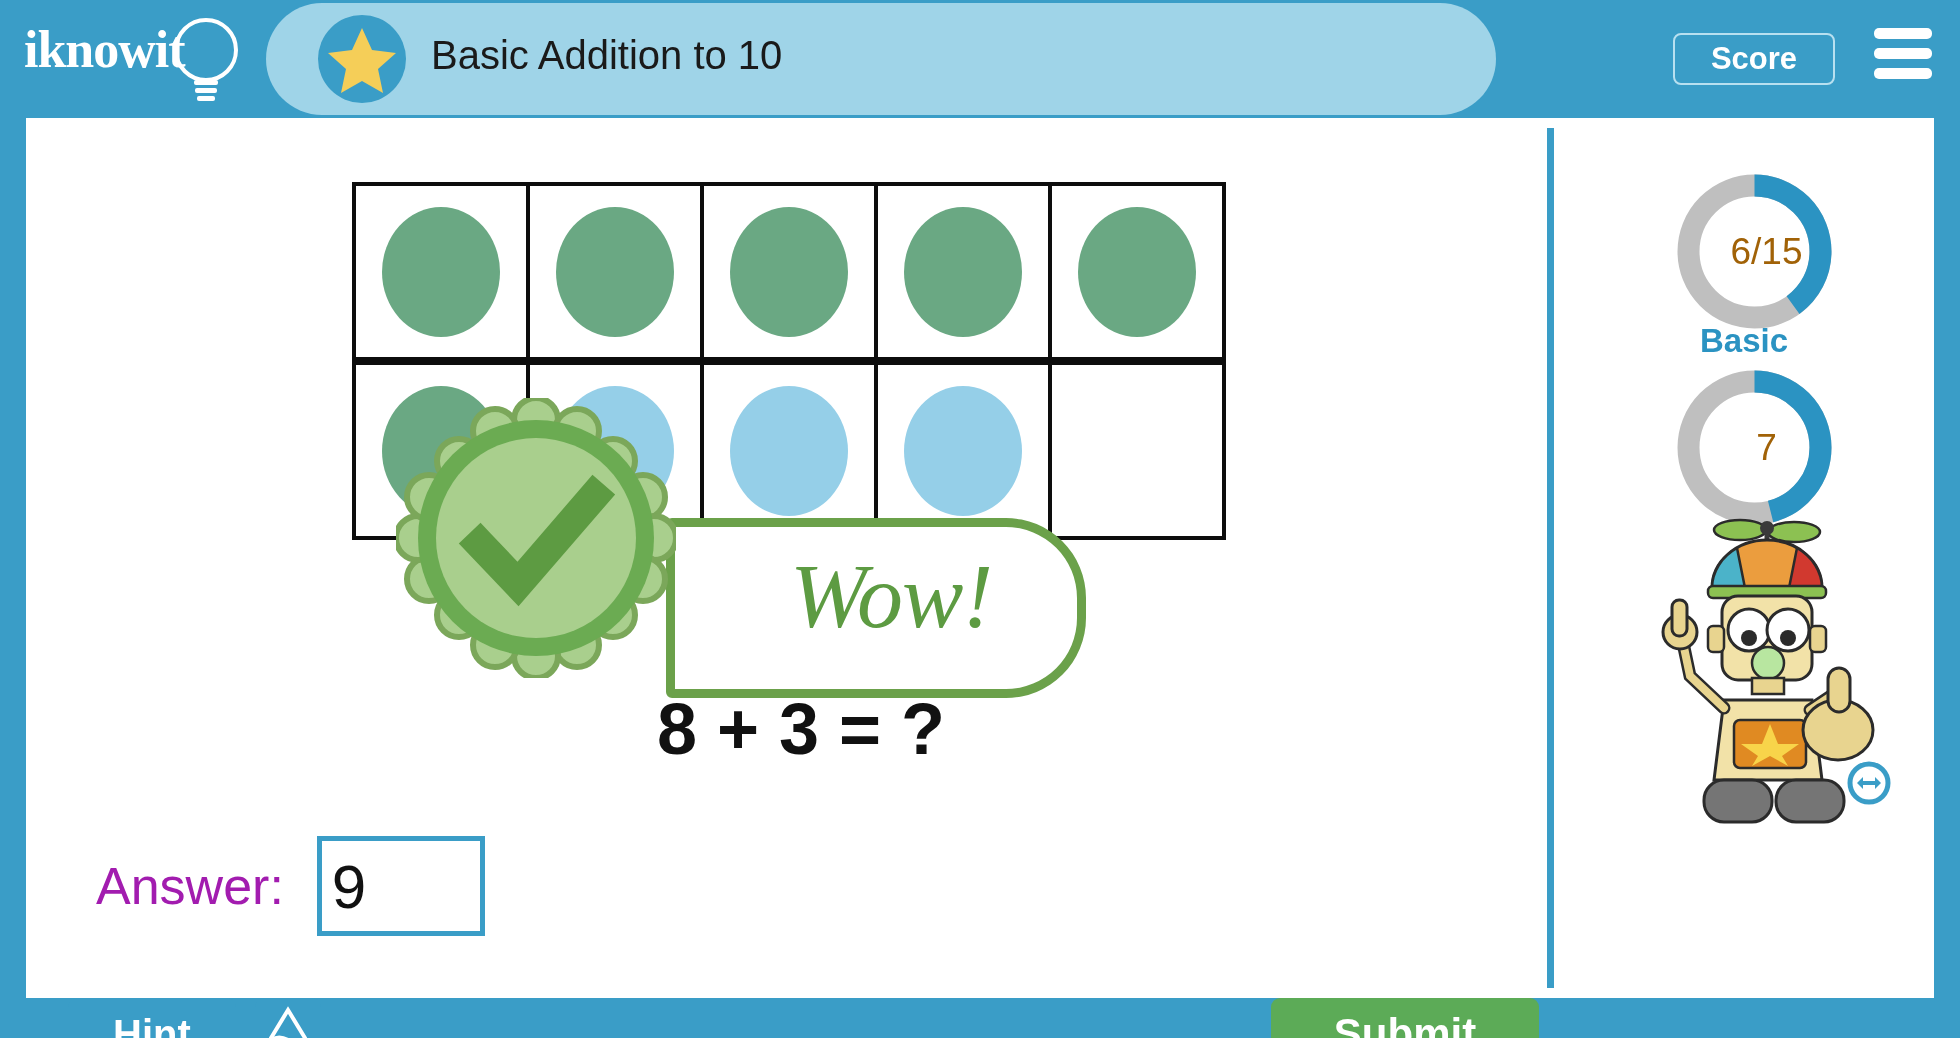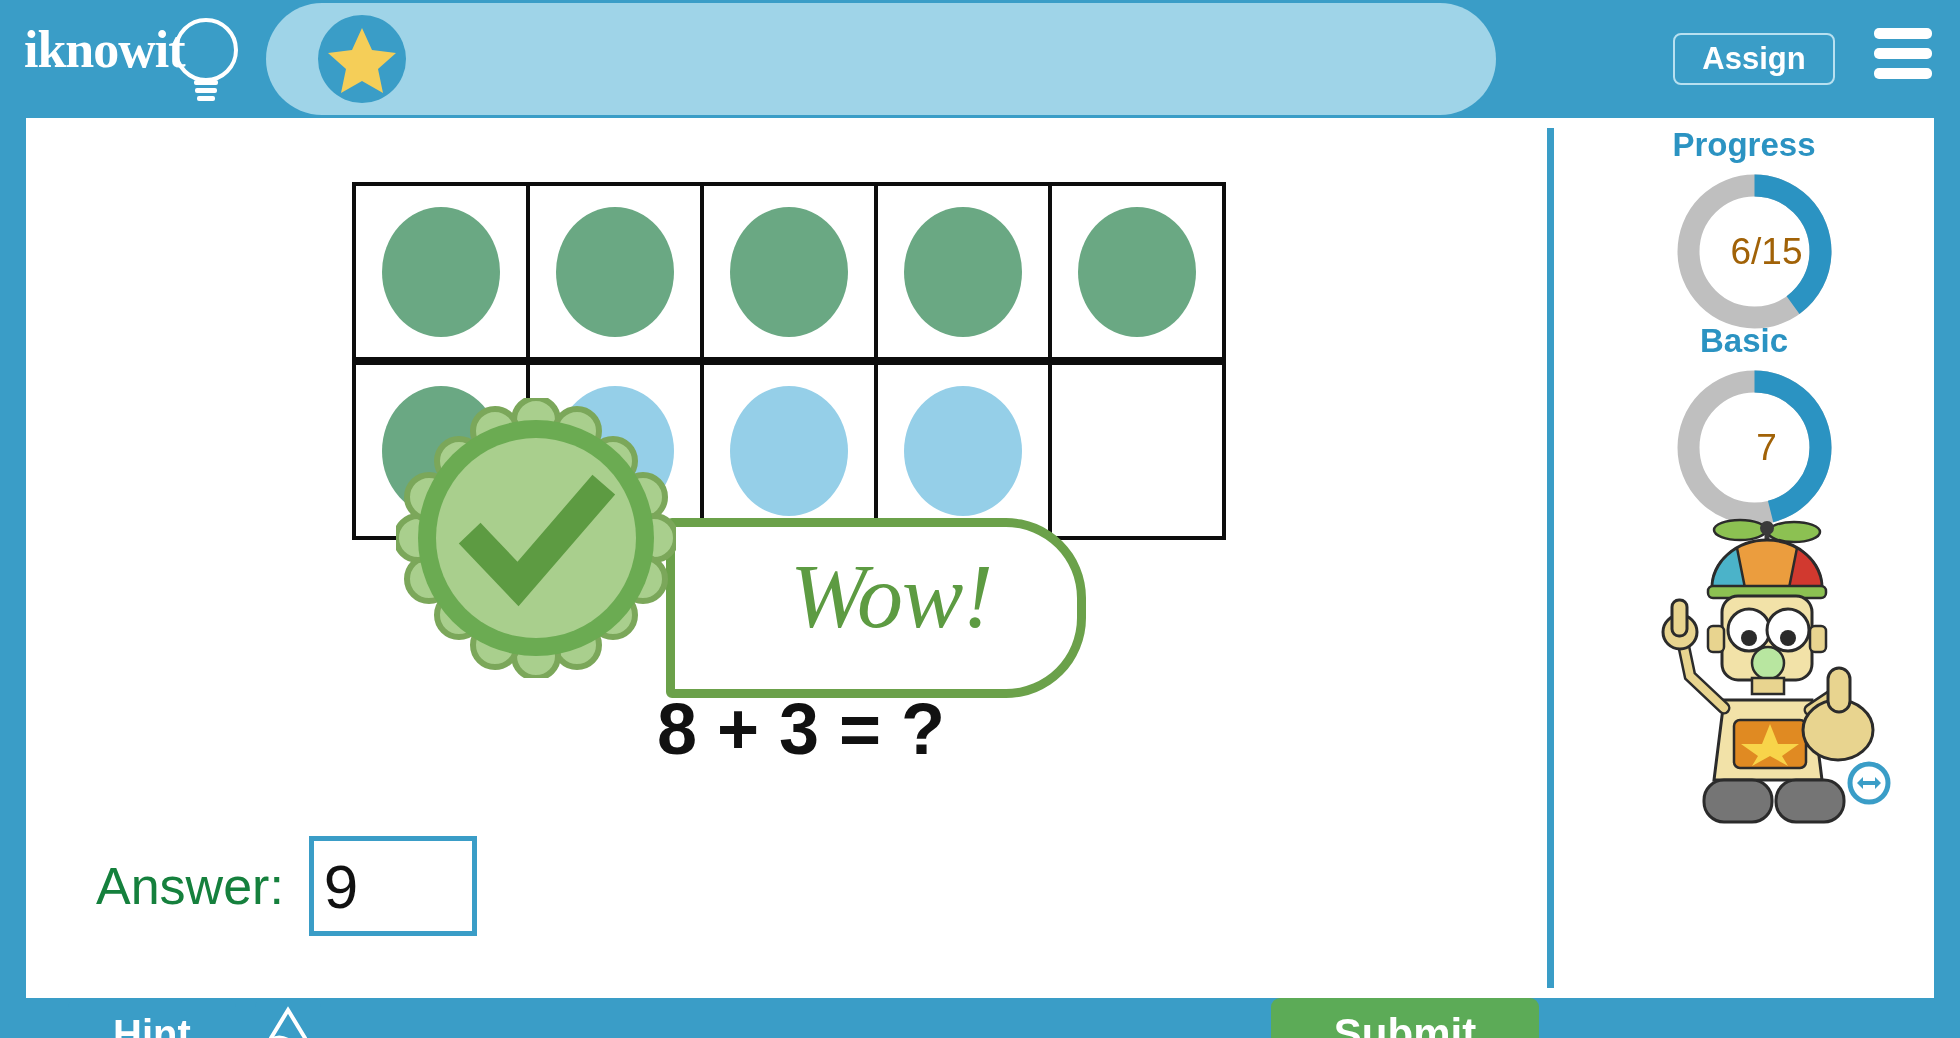--- a/index.html
+++ b/index.html
@@ -234,22 +234,22 @@
   
   #answer-row {
     position: absolute;
     left: 70px;
     top: 718px;
     display: flex;
     align-items: center;
   }
   #answer-label {
     font-size: 52px;
-    color: #15803d;
-    margin-right: 25px;
+    color: #a21caf;
+    margin-right: 33px;
     font-family: "Liberation Sans", sans-serif;
   }
   #answer-input {
     width: 168px;
     height: 100px;
     box-sizing: border-box;
     border: 5px solid #3a9dc7;
     background: #ffffff;
     font-size: 62px;
     font-family: "Liberation Sans", sans-serif;
@@ -374,23 +374,24 @@
         <rect x="27" y="80" width="18" height="5" rx="2" fill="#ffffff"></rect>
       </svg>
     </div>
 
     <div id="title-pill">
       <div id="star-badge">
         <svg id="star-glyph" viewBox="0 0 88 88">
           <polygon points="44,13 54,35 78,38 60,54 65,78 44,66 23,78 28,54 10,38 34,35" fill="#f5ce58"></polygon>
         </svg>
       </div>
-    </div>
-
-    <button id="assign-button">Assign</button>
+      <div id="lesson-title">Basic Addition to 10</div>
+    </div>
+
+    <button id="assign-button">Score</button>
 
     <div id="menu-button">
       <span></span>
       <span></span>
       <span></span>
     </div>
   </div>
 
   <div id="content-card">
 
@@ -475,21 +476,20 @@
         <line x1="25" y1="46" x2="25" y2="58" stroke="#ffffff" stroke-width="4"></line>
         <line x1="33" y1="47" x2="33" y2="58" stroke="#ffffff" stroke-width="4"></line>
         <line x1="41" y1="46" x2="41" y2="58" stroke="#ffffff" stroke-width="4"></line>
       </svg>
     </button>
 
     <button id="submit-button">Submit</button>
 
     <div id="sidebar">
 
-      <div id="progress-title" class="meter-title">Progress</div>
       <div id="progress-donut" class="donut">
         <svg viewBox="0 0 163 163" width="163" height="163">
           <circle cx="81.5" cy="81.5" r="66" fill="none" stroke="#bfbfbf" stroke-width="22"></circle>
           <circle cx="81.5" cy="81.5" r="66" fill="none" stroke="#2b93c2" stroke-width="22" stroke-dasharray="165.9 248.8" transform="rotate(-90 81.5 81.5)"></circle>
         </svg>
         <div class="donut-value">6/15</div>
       </div>
 
       <div id="score-title" class="meter-title">Basic</div>
       <div id="score-donut" class="donut">

